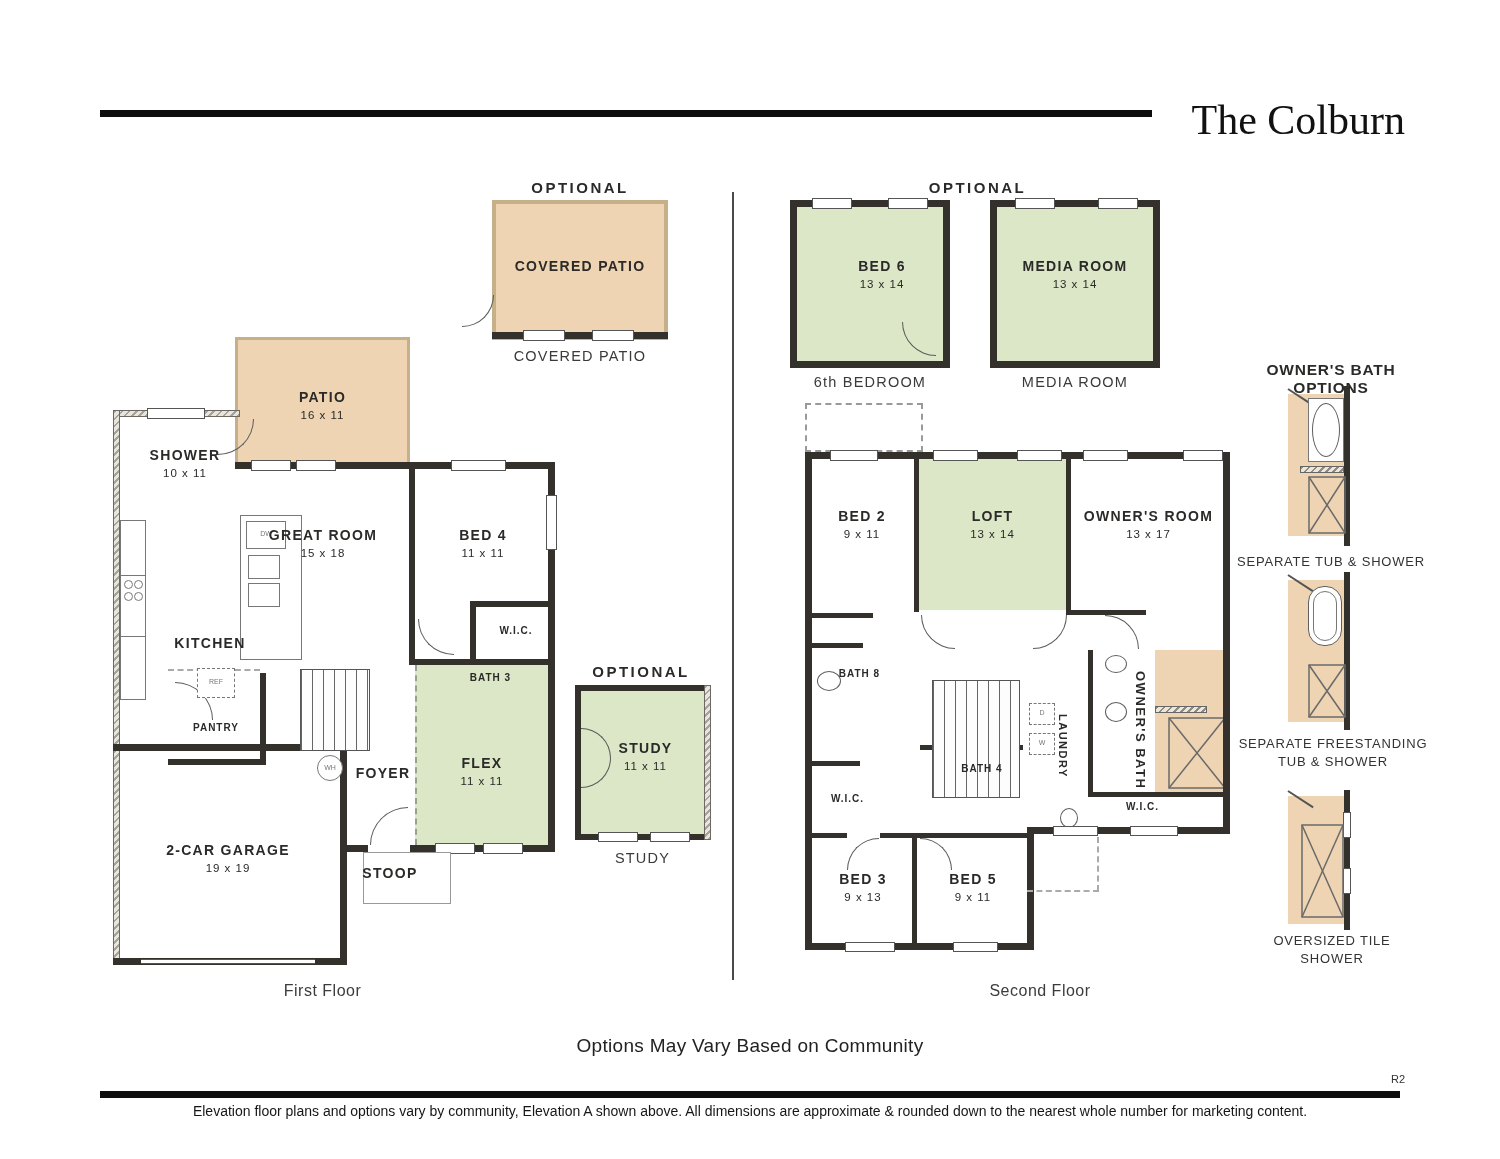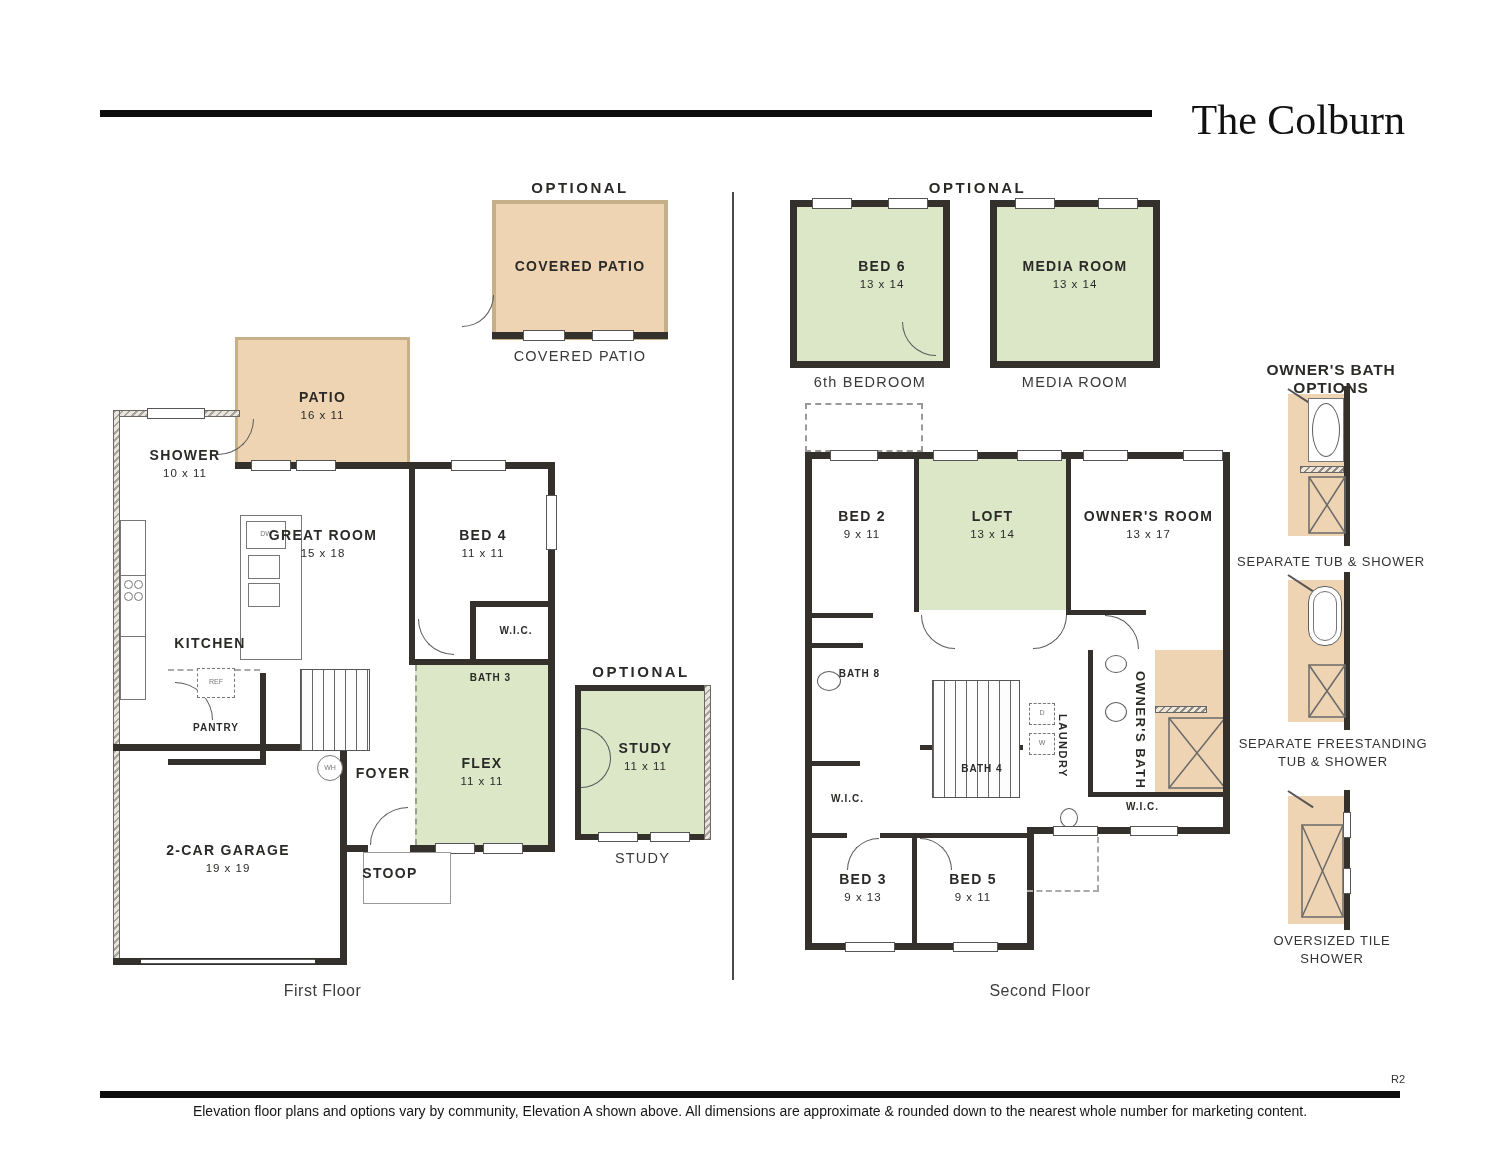--- a/index.html
+++ b/index.html
@@ -373,17 +373,18 @@
       <rect x="1" y="1" width="41" height="92"></rect>
       <line x1="1" y1="1" x2="42" y2="93"></line>
         <line x1="42" y1="1" x2="1" y2="93"></line>
     </svg>
   </div>
   <div class="optcap" style="left:1248px;top:932px;width:168px;">OVERSIZED TILE SHOWER</div>
 
   <div class="floorcap" style="left:230px;top:982px;width:185px;">First Floor</div>
   <div class="floorcap" style="left:945px;top:982px;width:190px;">Second Floor</div>
 
+  <div class="note">Options May Vary Based on Community</div>
   <div class="rev">R2</div>
   <div class="rule-bot"></div>
   <div class="disc" style="top:1103px;">Elevation floor plans and options vary by community, Elevation A shown above. All dimensions are approximate &amp; rounded down to the nearest whole number for marketing content.</div>
 
 </div>
 
 </body></html>

